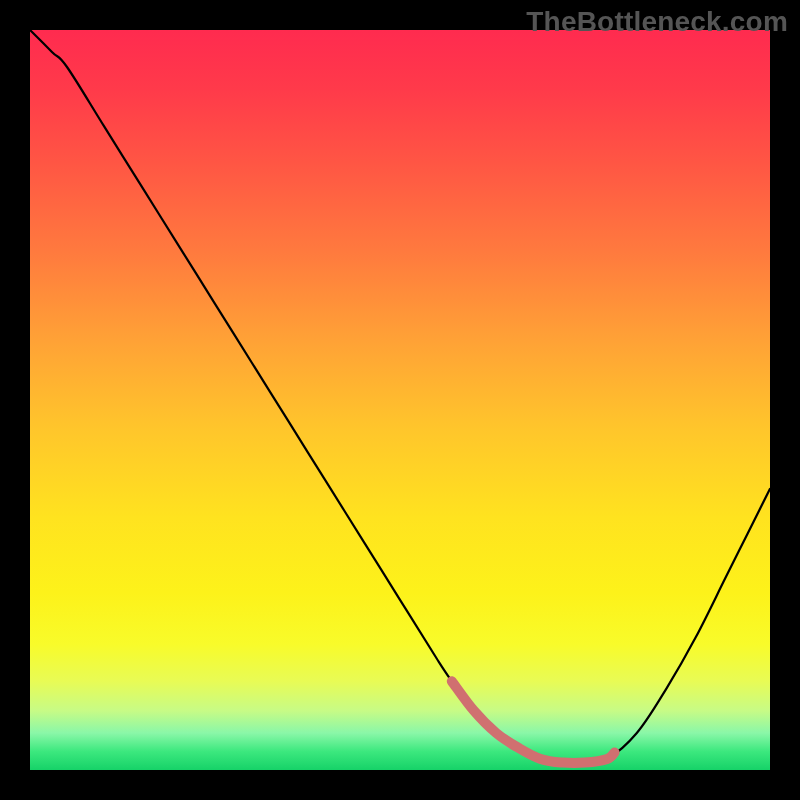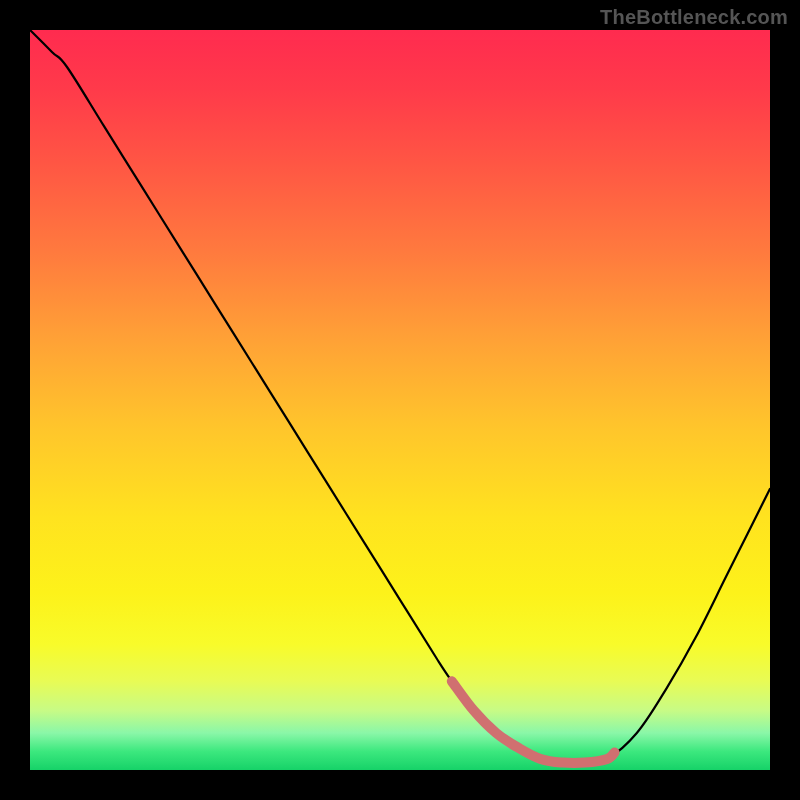--- a/index.html
+++ b/index.html
@@ -3,21 +3,21 @@
 <meta charset="utf-8">
 <style>
   * { margin: 0; padding: 0; box-sizing: border-box; }
   html, body { width: 800px; height: 800px; background: #000; font-family: Arial, sans-serif; }
   .container { position: relative; width: 800px; height: 800px; }
   .watermark {
     position: absolute;
     top: 6px;
     right: 12px;
     color: #555;
-    font-size: 20px;
+    font-size: 28px;
     font-weight: 600;
     letter-spacing: 0.2px;
     z-index: 3;
   }
   .plot-area {
     position: absolute;
     left: 30px;
     top: 30px;
     width: 740px;
     height: 740px;

